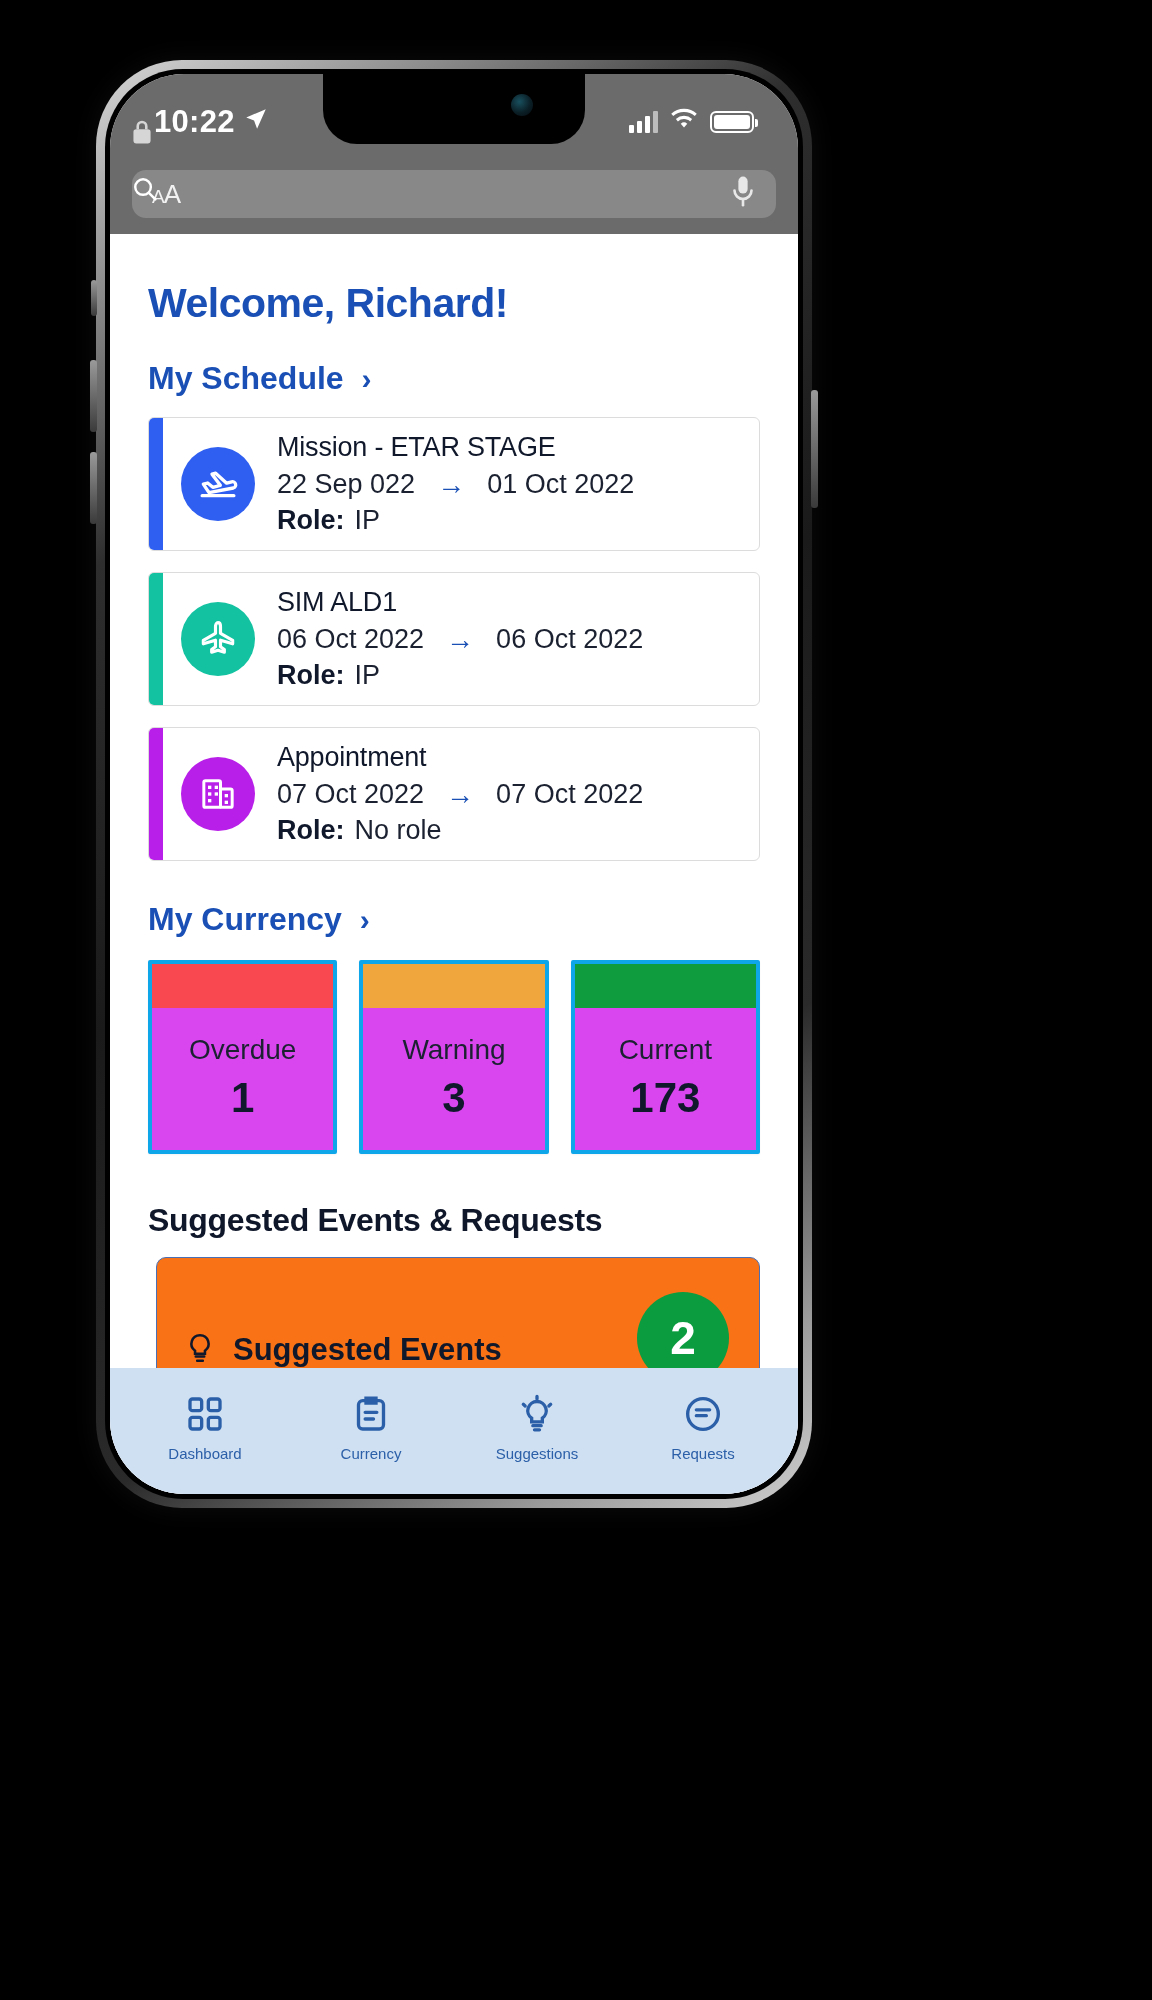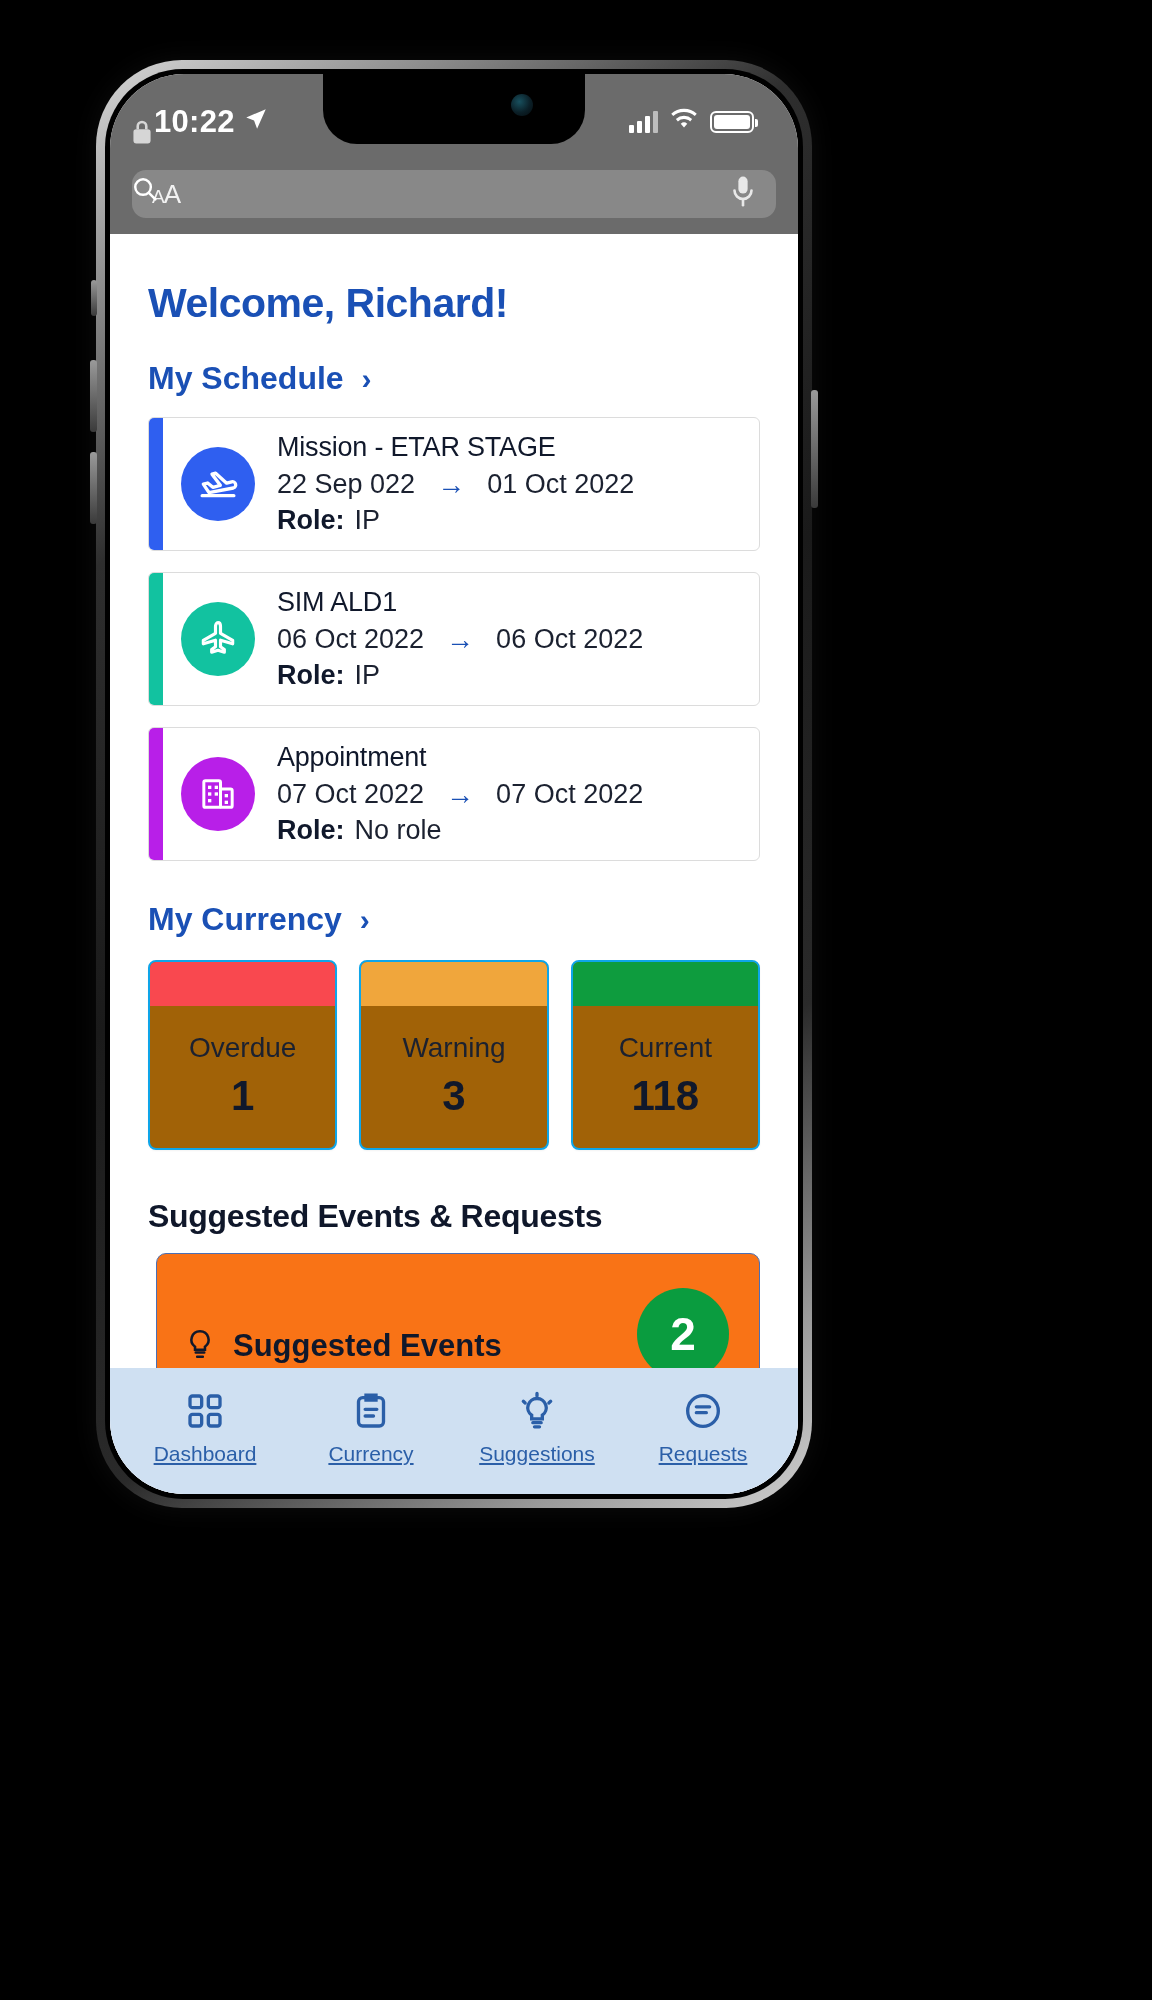--- a/index.html
+++ b/index.html
@@ -116,21 +116,21 @@
     font-size:27px; color:#1b2130; display:flex; align-items:center; gap:22px; margin-top:6px;
   }
   .arrow { color:#1a50b5; font-size:28px; line-height:1; }
   .card-role { font-size:27px; color:#1b2130; margin-top:5px; }
   .card-role b { font-weight:bold; color:#10182b; }
   .card-role span { margin-left:10px; }
 
   
   .currency-row { display:flex; gap:22px; margin-top:22px; }
   .cur-card {
-    flex:1; border:2px solid #0ea5e9; border-radius:8px; overflow:hidden; background:#a16207;
+    flex:1; border:4px solid #0ea5e9; border-radius:2px; overflow:hidden; background:#d946ef;
     box-shadow: 0 1px 2px rgba(0,0,0,.05);
   }
   .cur-top { height:44px; }
   .cur-label { text-align:center; font-size:28px; color:#1b2130; padding-top:26px; }
   .cur-value { text-align:center; font-size:42px; font-weight:bold; color:#10182b; padding: 8px 0 28px; }
 
   .sub-head {
     color:#0f172a; font-size:32px; font-weight:bold; margin-top:48px; letter-spacing:-0.3px;
   }
   .sugg-card {
@@ -147,21 +147,21 @@
   }
 
   
   .tabbar {
     position:absolute; left:0; right:0; bottom:0; height:126px;
     background:#cfe0f2; display:flex; align-items:center; justify-content:space-around;
     padding: 0 12px 6px;
   }
   .tab { display:flex; flex-direction:column; align-items:center; gap:7px; width:20%; }
   .tab svg { width:40px; height:40px; }
-  .tab-label { font-size:21px; color:#2b5fa8;text-decoration:underline; }
+  .tab-label { font-size:15px; color:#2b5fa8; }
   .tab.active .tab-label { color:#2b5fa8; font-weight:500; }
 </style>
 </head>
 <body>
 
 <div class="stage">
   <div class="phone">
     <span class="btn-side btn-mute"></span>
     <span class="btn-side btn-volup"></span>
     <span class="btn-side btn-voldn"></span>
@@ -330,21 +330,21 @@
               <div class="cur-value">1</div>
             </div>
             <div class="cur-card">
               <div class="cur-top" style="background:#F0A63C"></div>
               <div class="cur-label">Warning</div>
               <div class="cur-value">3</div>
             </div>
             <div class="cur-card">
               <div class="cur-top" style="background:#0E9C3E"></div>
               <div class="cur-label">Current</div>
-              <div class="cur-value">118</div>
+              <div class="cur-value">173</div>
             </div>
           </div>
 
           <div class="sub-head">Suggested Events &amp; Requests</div>
 
           <div class="sugg-card">
             <div class="sugg-left">
               <span>
                 <svg width="34" height="34" viewBox="0 0 24 24" fill="none" stroke="#10182b" stroke-width="1.8" stroke-linecap="round">
                   <path d="M9 18h6M10 21h4"></path>

